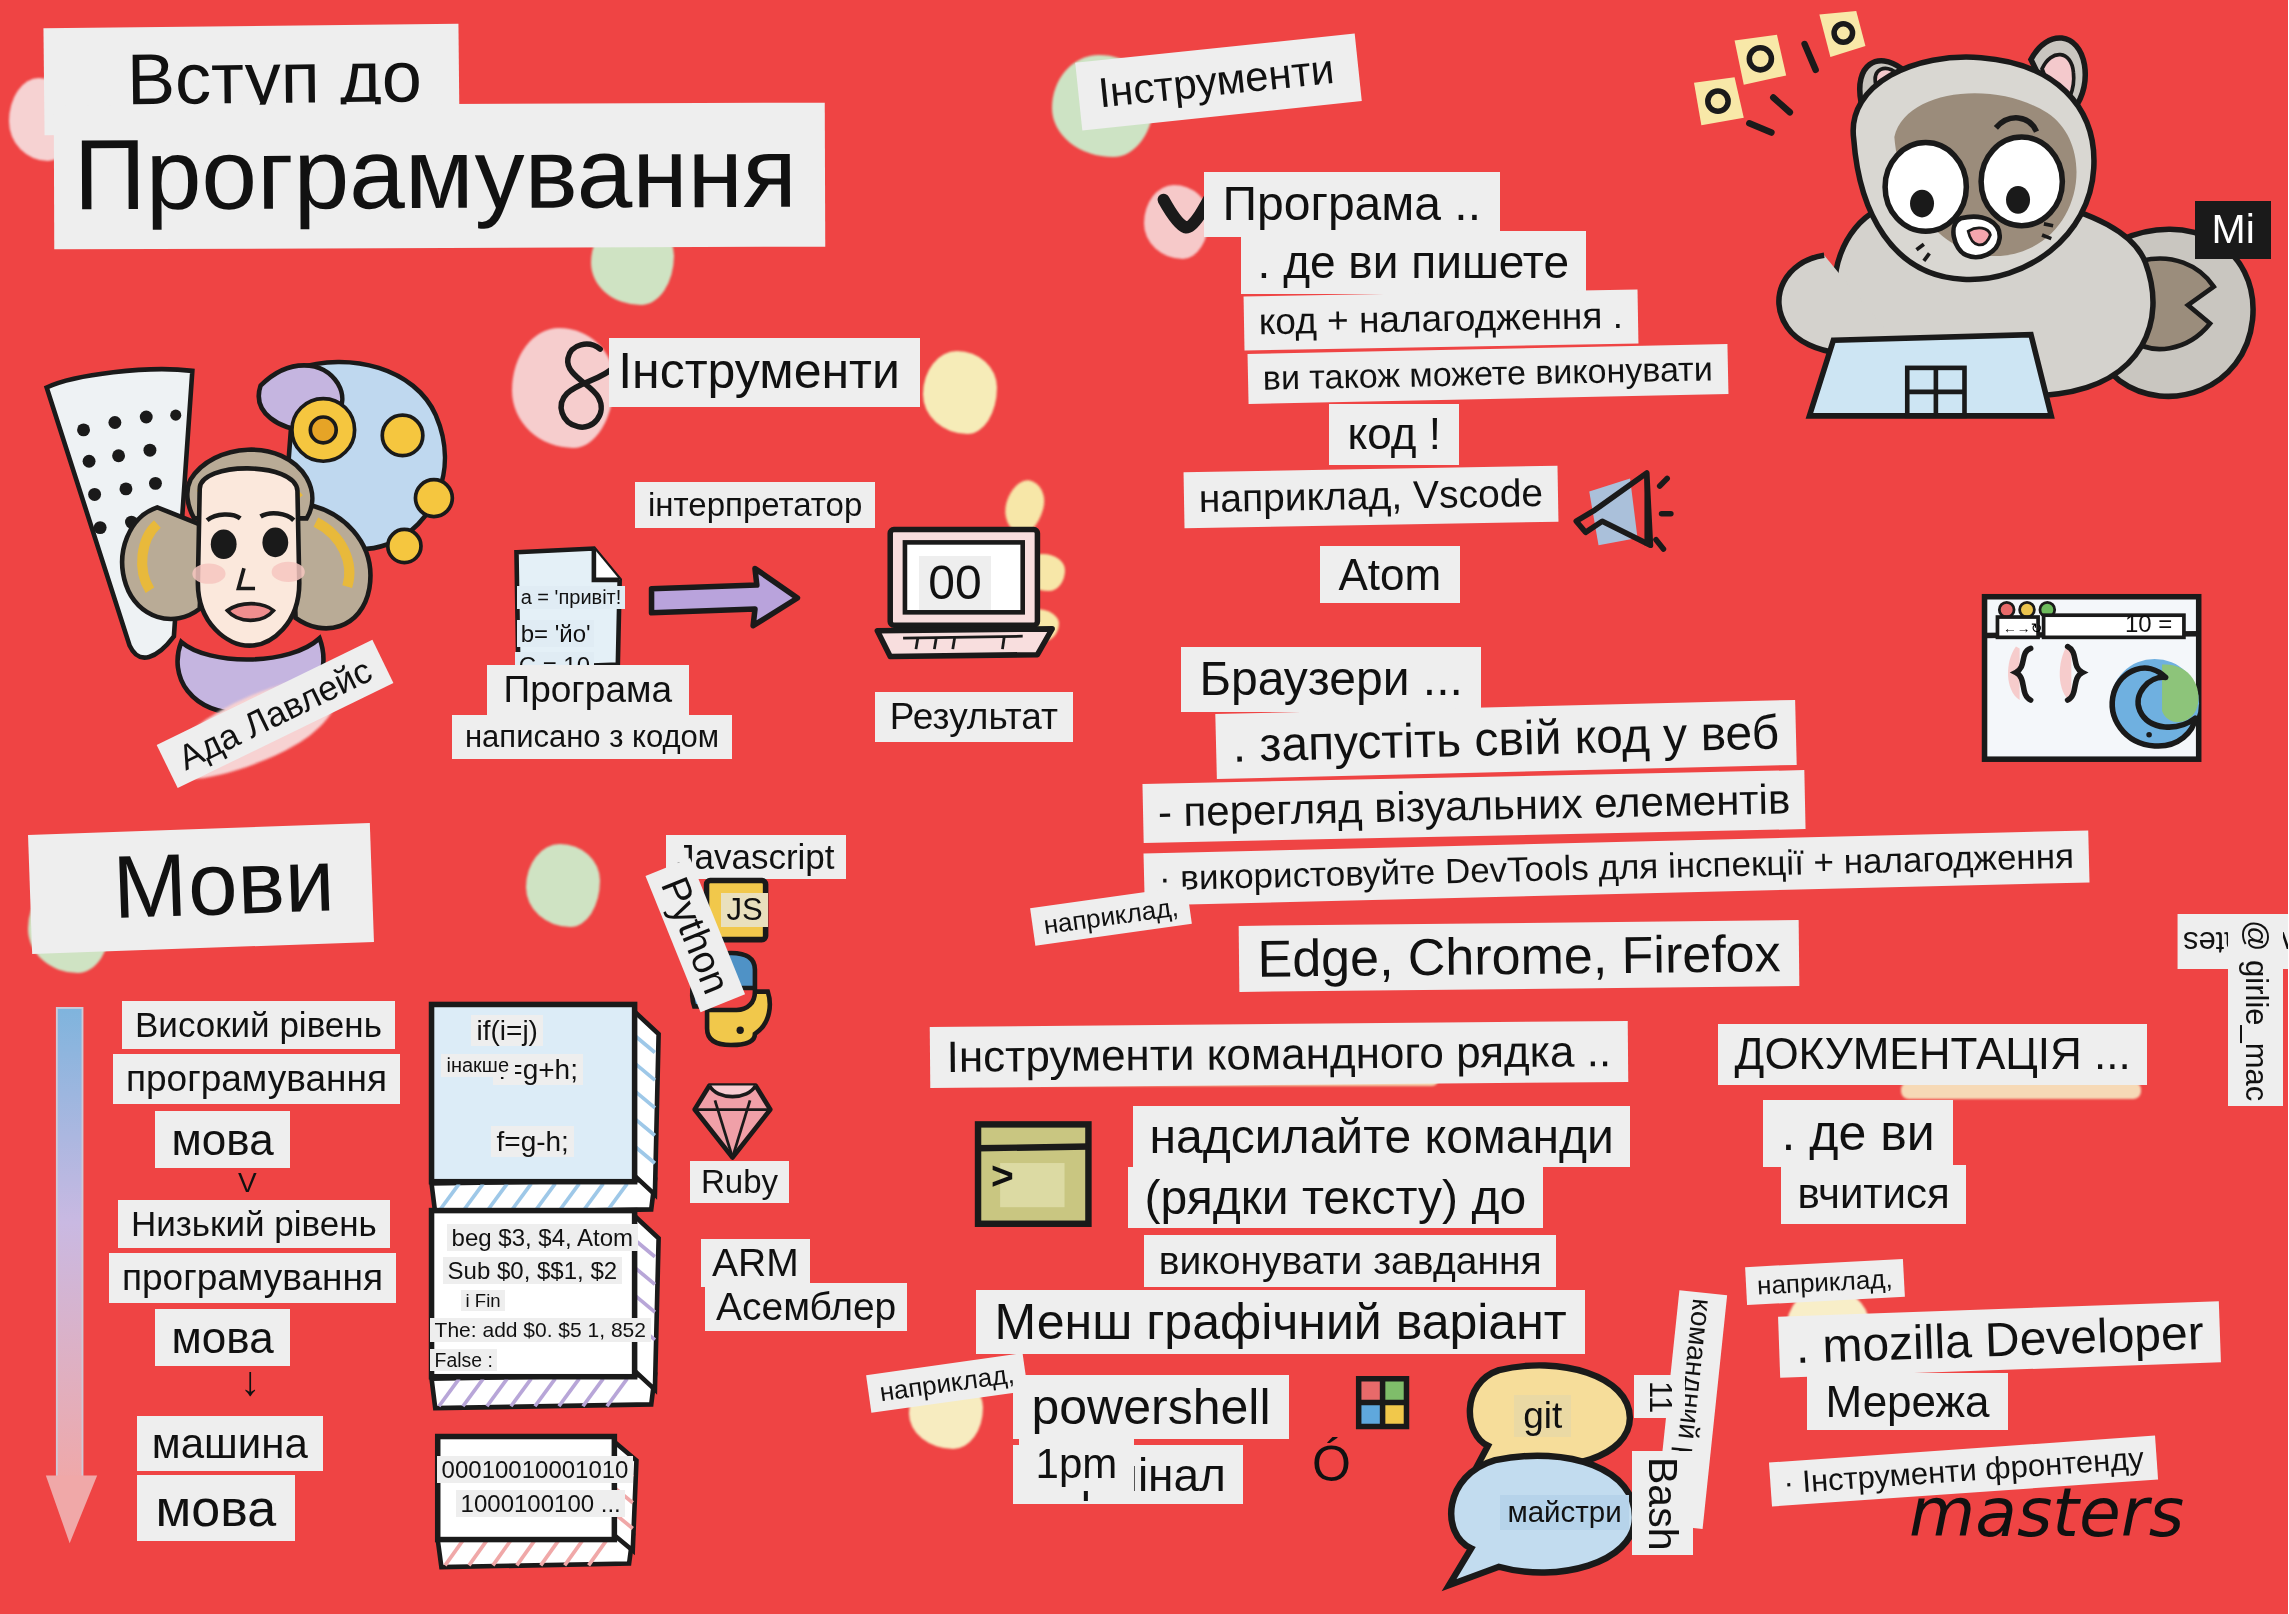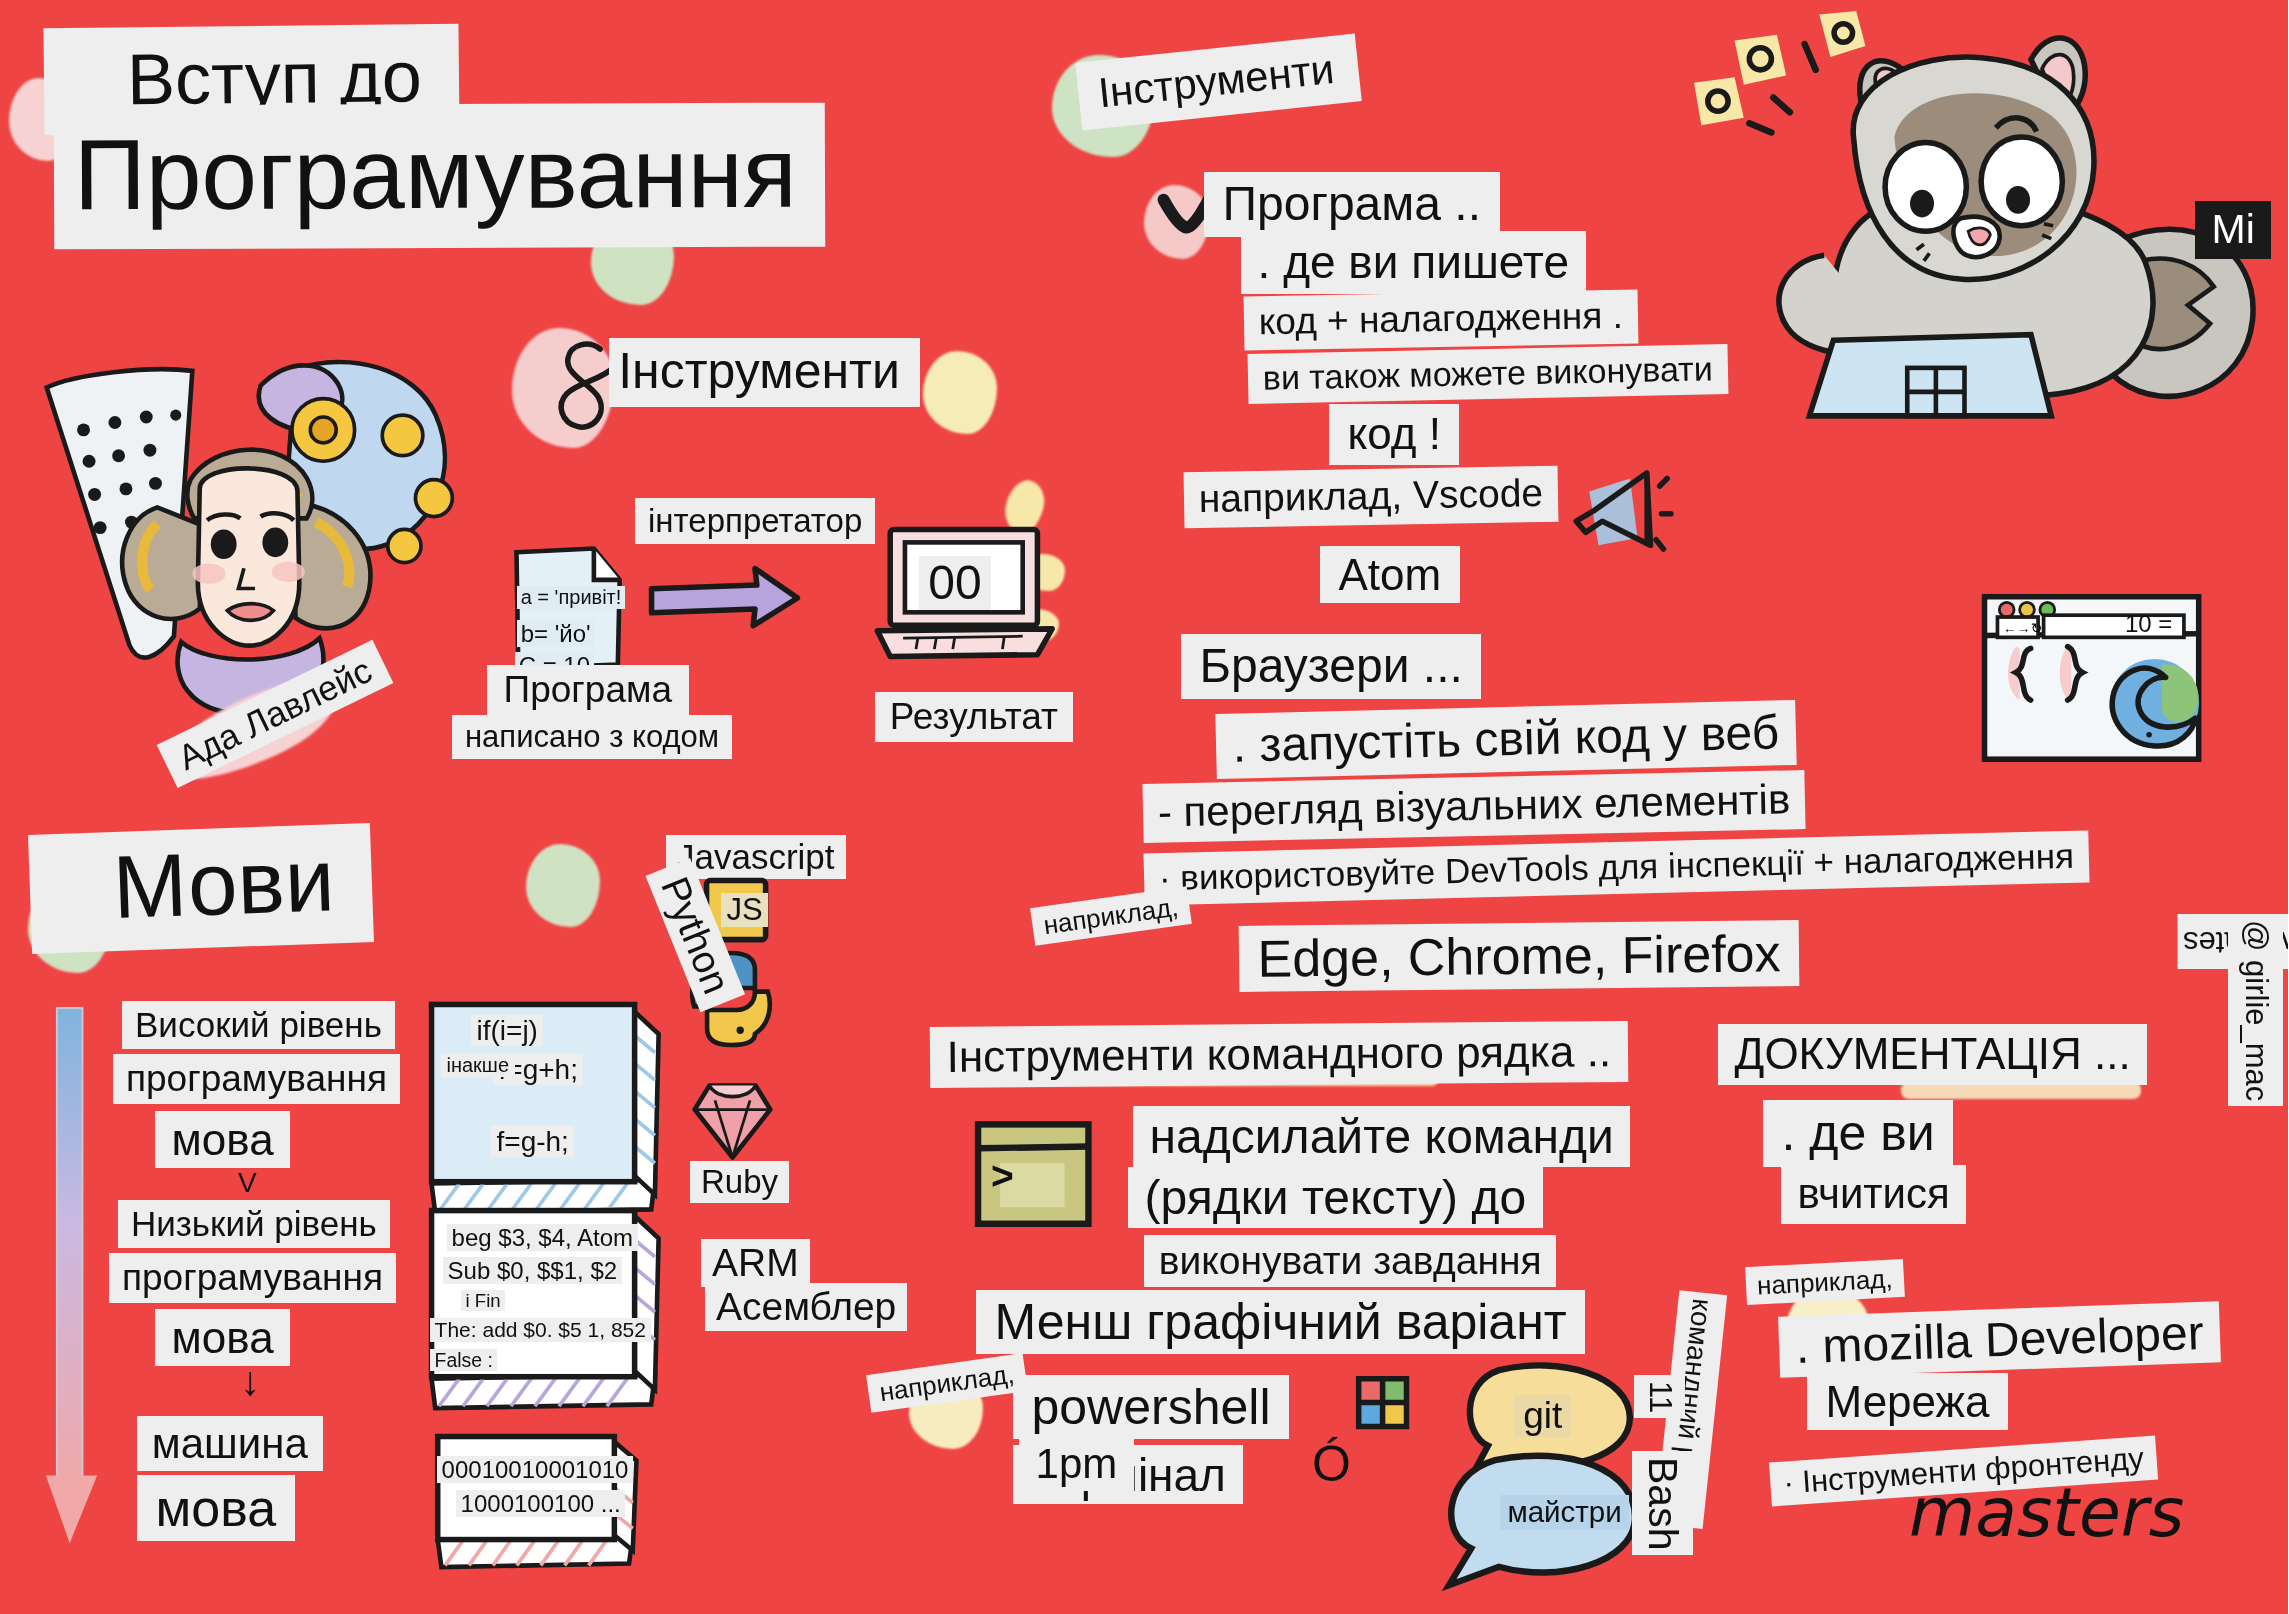--- a/index.html
+++ b/index.html
@@ -105,21 +105,21 @@
       <path d="M92 6 L92 40 L120 40" fill="#fff" stroke="#1a1a1a" stroke-width="5"></path>
     </svg>
   </div>
   <div class="t" style="left:517px;top:586px;font-size:20px;background:#e0ecf4;padding:0.9px 3.7px;">a = 'привіт!</div>
   <div class="t" style="left:517px;top:620px;font-size:24px;background:#e0ecf4;padding:0.9px 3.7px;">b= 'йо'</div>
   <div class="t" style="left:515px;top:652px;font-size:24px;background:#e0ecf4;padding:0.9px 3.7px;">C = 10</div>
 
   <div class="t" style="left:487px;top:665px;font-size:37px;padding:5.5px 16.6px;">Програма</div>
   <div class="t" style="left:452px;top:715px;font-size:31px;padding:5.5px 13px;">написано з кодом</div>
 
-  <div class="t" style="left:635px;top:498px;font-size:33px;padding:5.5px 13px;text-align:center;">інтерпретатор</div>
+  <div class="t" style="left:635px;top:482px;font-size:33px;padding:5.5px 13px;text-align:center;">інтерпретатор</div>
   <div class="sk" style="left:646px;top:561px;">
     <svg width="157" height="74" viewBox="0 0 170 80">
       <path d="M6 30 L120 26 L118 8 L164 40 L116 70 L118 52 L6 56 Z" fill="#b9a3dc" stroke="#1a1a1a" stroke-width="6" stroke-linejoin="round"></path>
     </svg>
   </div>
 
   <div class="sw" style="left:1006px;top:480px;width:37px;height:54px;background:#f7e7a8;transform:rotate(16deg);"></div>
   <div class="sw" style="left:1024px;top:554px;width:41px;height:37px;background:#f7e7a8;"></div>
   <div class="sw" style="left:1015px;top:609px;width:44px;height:33px;background:#f7e7a8;"></div>
   <div class="sk" style="left:875px;top:524px;">
@@ -215,21 +215,21 @@
       <path d="M30 54 L86 14 L90 92 L38 66 L20 78 L10 66 Z" fill="none" stroke="#1a1a1a" stroke-width="6" stroke-linejoin="round"></path>
       <path d="M86 14 L86 92" stroke="#1a1a1a" stroke-width="5"></path>
       <g stroke="#1a1a1a" stroke-width="6" stroke-linecap="round" fill="none">
         <path d="M100 28 L108 20"></path>
           <path d="M102 58 L112 58"></path>
           <path d="M96 86 L104 96"></path>
       </g>
     </svg>
   </div>
 
-  <div class="t" style="left:1181px;top:634px;font-size:48px;padding:7.4px 18.5px;">Браузери ...</div>
+  <div class="t" style="left:1181px;top:647px;font-size:48px;padding:7.4px 18.5px;">Браузери ...</div>
   <div class="t" style="left:1216px;top:707px;font-size:48px;padding:7.4px 16.6px;transform:rotate(-1.4deg);">. запустіть свій код у веб</div>
   <div class="t" style="left:1143px;top:777px;font-size:42px;padding:7.4px 14.8px;transform:rotate(-1.2deg);">- перегляд візуальних елементів</div>
   <div class="t" style="left:1144px;top:842px;font-size:35px;padding:7.4px 14.8px;transform:rotate(-1.4deg);">· використовуйте DevTools для інспекції + налагодження</div>
   <div class="t" style="left:1032px;top:897px;font-size:26px;padding:5.5px 11px;transform:rotate(-8deg);">наприклад,</div>
   <div class="t" style="left:1239px;top:923px;font-size:52px;padding:5.5px 18.5px;transform:rotate(-0.6deg);">Edge, Chrome, Firefox</div>
 
   <div class="sk" style="left:1979px;top:591px;">
     <svg width="240" height="185" viewBox="0 0 260 200">
       <rect x="6" y="6" width="232" height="176" fill="#f4f7fa" stroke="#1a1a1a" stroke-width="6"></rect>
       <path d="M6 48 L238 46" stroke="#1a1a1a" stroke-width="6"></path>

